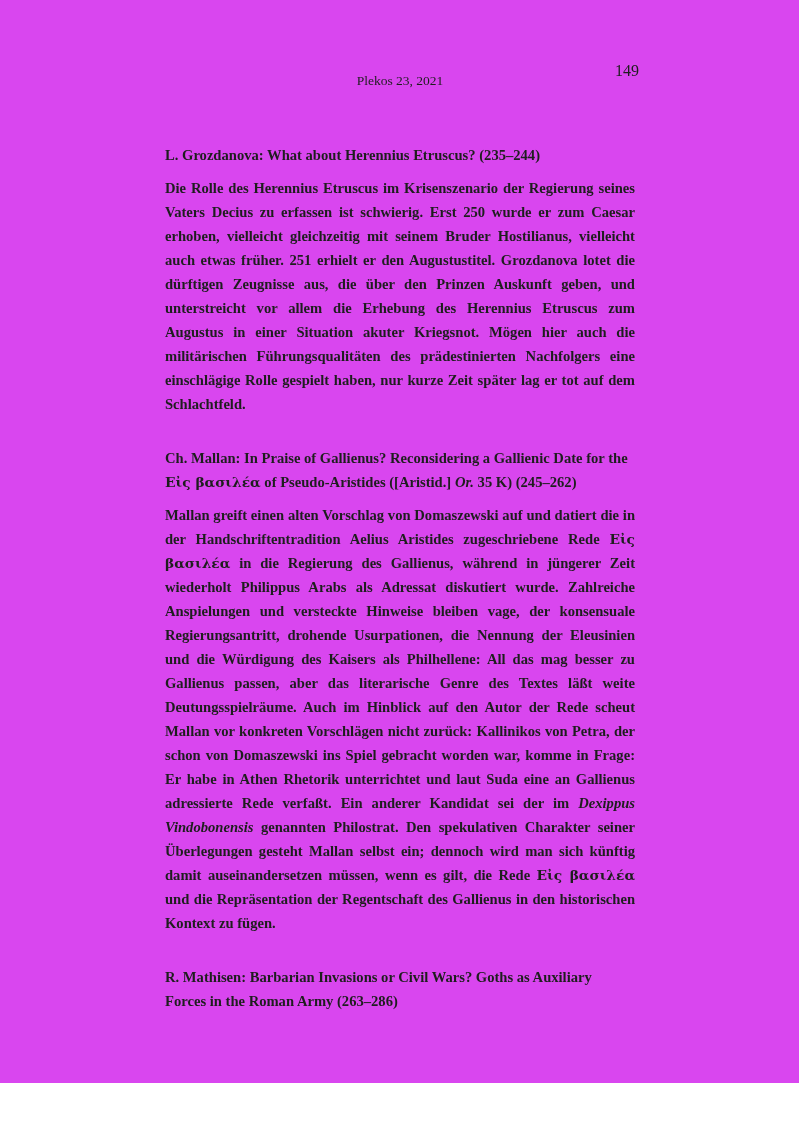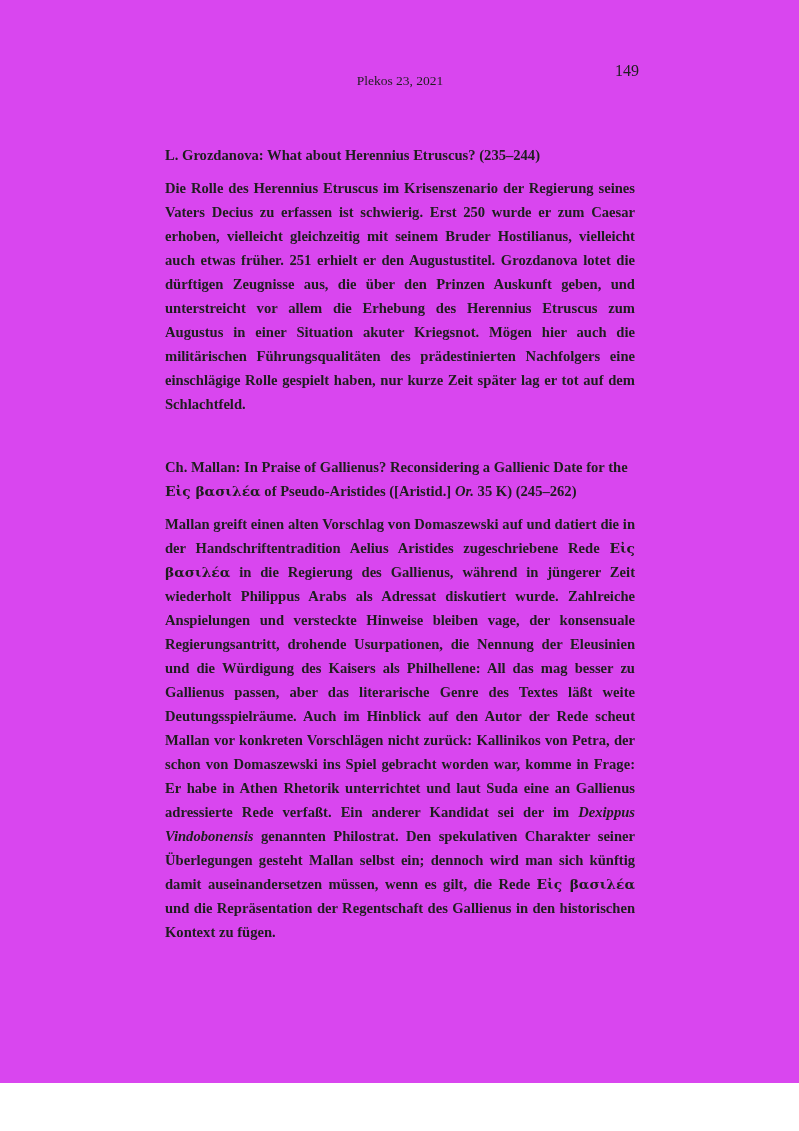--- a/index.html
+++ b/index.html
@@ -39,21 +39,21 @@
     font-size: 16px;
     line-height: 16px;
   }
   .content {
     position: absolute;
     left: 165px;
     top: 143px;
     width: 470px;
   }
   section.entry + section.entry {
-    margin-top: 39px;
+    margin-top: 30px;
   }
   .entry-heading {
     margin: 0 0 9px 0;
     font-size: 14.6px;
     font-weight: bold;
     line-height: 24px;
     text-align: left;
   }
   .entry-text {
     margin: 0;
@@ -86,17 +86,18 @@
       <h2 class="entry-heading"><span class="run">L. Grozdanova: What about Herennius Etruscus? (235–244)</span></h2>
       <p class="entry-text"><span class="run">Die Rolle des Herennius Etruscus im Krisenszenario der Regierung seines Vaters Decius zu erfassen ist schwierig. Erst 250 wurde er zum Caesar erhoben, vielleicht gleichzeitig mit seinem Bruder Hostilianus, vielleicht auch etwas früher. 251 erhielt er den Augustustitel. Grozdanova lotet die dürftigen Zeugnisse aus, die über den Prinzen Auskunft geben, und unterstreicht vor allem die Erhebung des Herennius Etruscus zum Augustus in einer Situation akuter Kriegsnot. Mögen hier auch die militärischen Führungsqualitäten des prädestinierten Nachfolgers eine einschlägige Rolle gespielt haben, nur kurze Zeit später lag er tot auf dem Schlachtfeld.</span></p>
     </section>
 
     <section class="entry">
       <h2 class="entry-heading"><span class="run">Ch. Mallan: In Praise of Gallienus? Reconsidering a Gallienic Date for the </span><span class="run greek">Εἰς βασιλέα</span><span class="run"> of Pseudo-Aristides ([Aristid.] </span><span class="run italic">Or.</span><span class="run"> 35 K) (245–262)</span></h2>
       <p class="entry-text"><span class="run">Mallan greift einen alten Vorschlag von Domaszewski auf und datiert die in der Handschriftentradition Aelius Aristides zugeschriebene Rede </span><span class="run greek">Εἰς βασιλέα</span><span class="run"> in die Regierung des Gallienus, während in jüngerer Zeit wiederholt Philippus Arabs als Adressat diskutiert wurde. Zahlreiche Anspielungen und versteckte Hinweise bleiben vage, der konsensuale Regierungsantritt, drohende Usurpationen, die Nennung der Eleusinien und die Würdigung des Kaisers als Philhellene: All das mag besser zu Gallienus passen, aber das literarische Genre des Textes läßt weite Deutungsspielräume. Auch im Hinblick auf den Autor der Rede scheut Mallan vor konkreten Vorschlägen nicht zurück: Kallinikos von Petra, der schon von Domaszewski ins Spiel gebracht worden war, komme in Frage: Er habe in Athen Rhetorik unterrichtet und laut Suda eine an Gallienus adressierte Rede verfaßt. Ein anderer Kandidat sei der im </span><span class="run italic">Dexippus Vindobonensis</span><span class="run"> genannten Philostrat. Den spekulativen Charakter seiner Überlegungen gesteht Mallan selbst ein; dennoch wird man sich künftig damit auseinandersetzen müssen, wenn es gilt, die Rede </span><span class="run greek">Εἰς βασιλέα</span><span class="run"> und die Repräsentation der Regentschaft des Gallienus in den historischen Kontext zu fügen.</span></p>
     </section>
 
     <section class="entry">
+      <h2 class="entry-heading"><span class="run">R. Mathisen: Barbarian Invasions or Civil Wars? Goths as Auxiliary Forces in the Roman Army (263–286)</span></h2>
     </section>
 
   </main>
 
 </div>
 
 </body></html>

